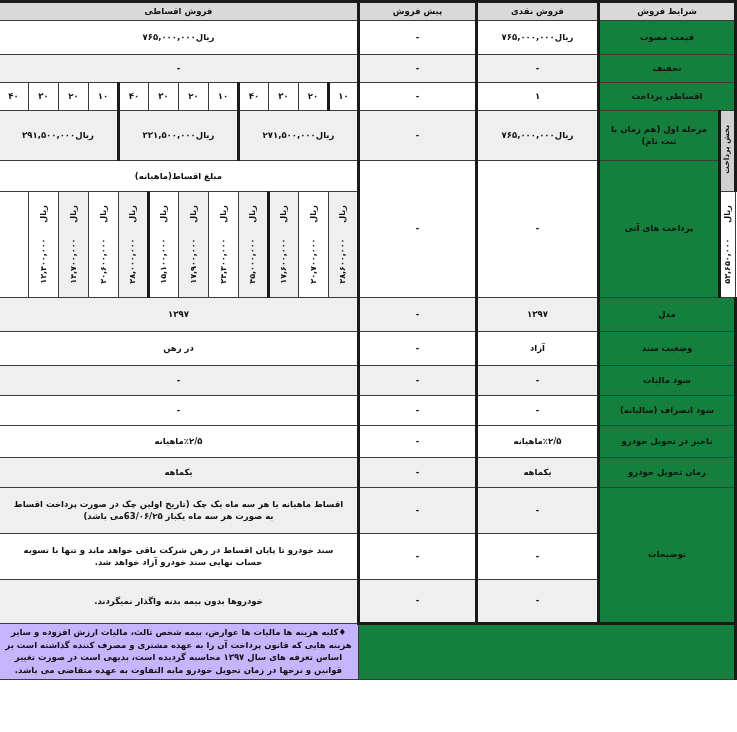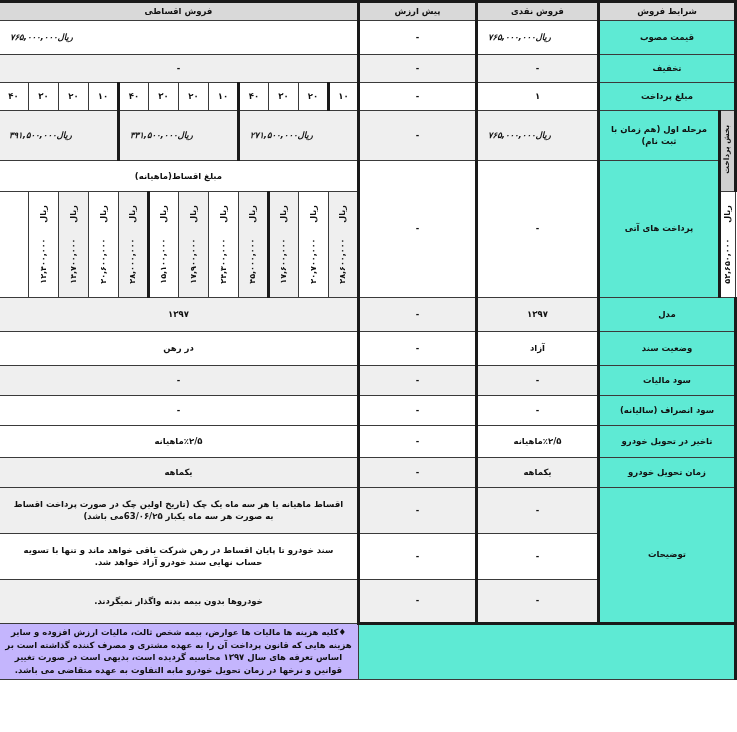--- a/index.html
+++ b/index.html
@@ -29,21 +29,21 @@
     padding:2px 4px;
     text-align:center;
     vertical-align:middle;
     font-weight:bold;
     font-size:8.5px;
     line-height:1.5;
     box-sizing:border-box;
     word-wrap:break-word;
   }
   .hdr{background:#d9d9d9;}
-  .lbl{background:#5eead4;font-size:9px;}
+  .lbl{background:#15803d;font-size:9px;}
   .alt{background:#efefef;}
   .white{background:#ffffff;}
   .thickL{border-left:3px solid #1a1a1a !important;}
   .thickR{border-right:3px solid #1a1a1a !important;}
   .thickT{border-top:3px solid #1a1a1a !important;}
 
   
   .sidelbl{
     width:16px;
     padding:0 !important;
@@ -57,26 +57,25 @@
     font-size:7.5px;
     font-weight:bold;
     display:inline-block;
     line-height:1.1;
   }
 
   
   .amt{
     display:flex;
     flex-direction:row-reverse;
-    justify-content:flex-start;
+    justify-content:center;
     align-items:center;
     width:100%;
     padding:0 6px;
     box-sizing:border-box;
-    font-style:italic;
   }
   .amt .num{direction:ltr;unicode-bidi:embed;}
   .amt .cur{}
 
   
   .vcell{
     height:100px;
     padding:0 !important;
     vertical-align:middle;
   }
@@ -141,21 +140,21 @@
     <col style="width:30px">
         <col style="width:30px">
         <col style="width:30px">
         <col style="width:30px">
   </colgroup>
 
   <tbody>
         <tr>
     <th class="hdr thickT thickR" colspan="2">شرایط فروش</th>
     <th class="hdr thickT thickR thickL">فروش نقدی</th>
-    <th class="hdr thickT thickL">پیش ارزش</th>
+    <th class="hdr thickT thickL">پیش فروش</th>
     <th class="hdr thickT thickL" colspan="12">فروش اقساطی</th>
   </tr>
 
   <tr>
     <td class="lbl thickR" colspan="2" style="height:34px">قیمت مصوب</td>
     <td class="white thickR thickL">
       <span class="amt">
         <span class="num">۷۶۵,۰۰۰,۰۰۰</span>
         <span class="cur">ریال</span>
       </span>
@@ -170,21 +169,21 @@
   </tr>
 
   <tr>
     <td class="lbl thickR" colspan="2" style="height:28px">تخفیف</td>
     <td class="alt thickR thickL">-</td>
     <td class="alt thickL">-</td>
     <td class="alt thickL" colspan="12">-</td>
   </tr>
 
   <tr>
-    <td class="lbl thickR" colspan="2" style="height:28px">مبلغ پرداخت</td>
+    <td class="lbl thickR" colspan="2" style="height:28px">اقساطی پرداخت</td>
     <td class="white thickR thickL">۱</td>
     <td class="white thickL">-</td>
     <td class="white thickL stepnum">۱۰</td>
     <td class="white stepnum">۲۰</td>
     <td class="white stepnum">۳۰</td>
     <td class="white stepnum">۴۰</td>
     <td class="white stepnum grp-sep">۱۰</td>
     <td class="white stepnum">۲۰</td>
     <td class="white stepnum">۳۰</td>
     <td class="white stepnum">۴۰</td>

